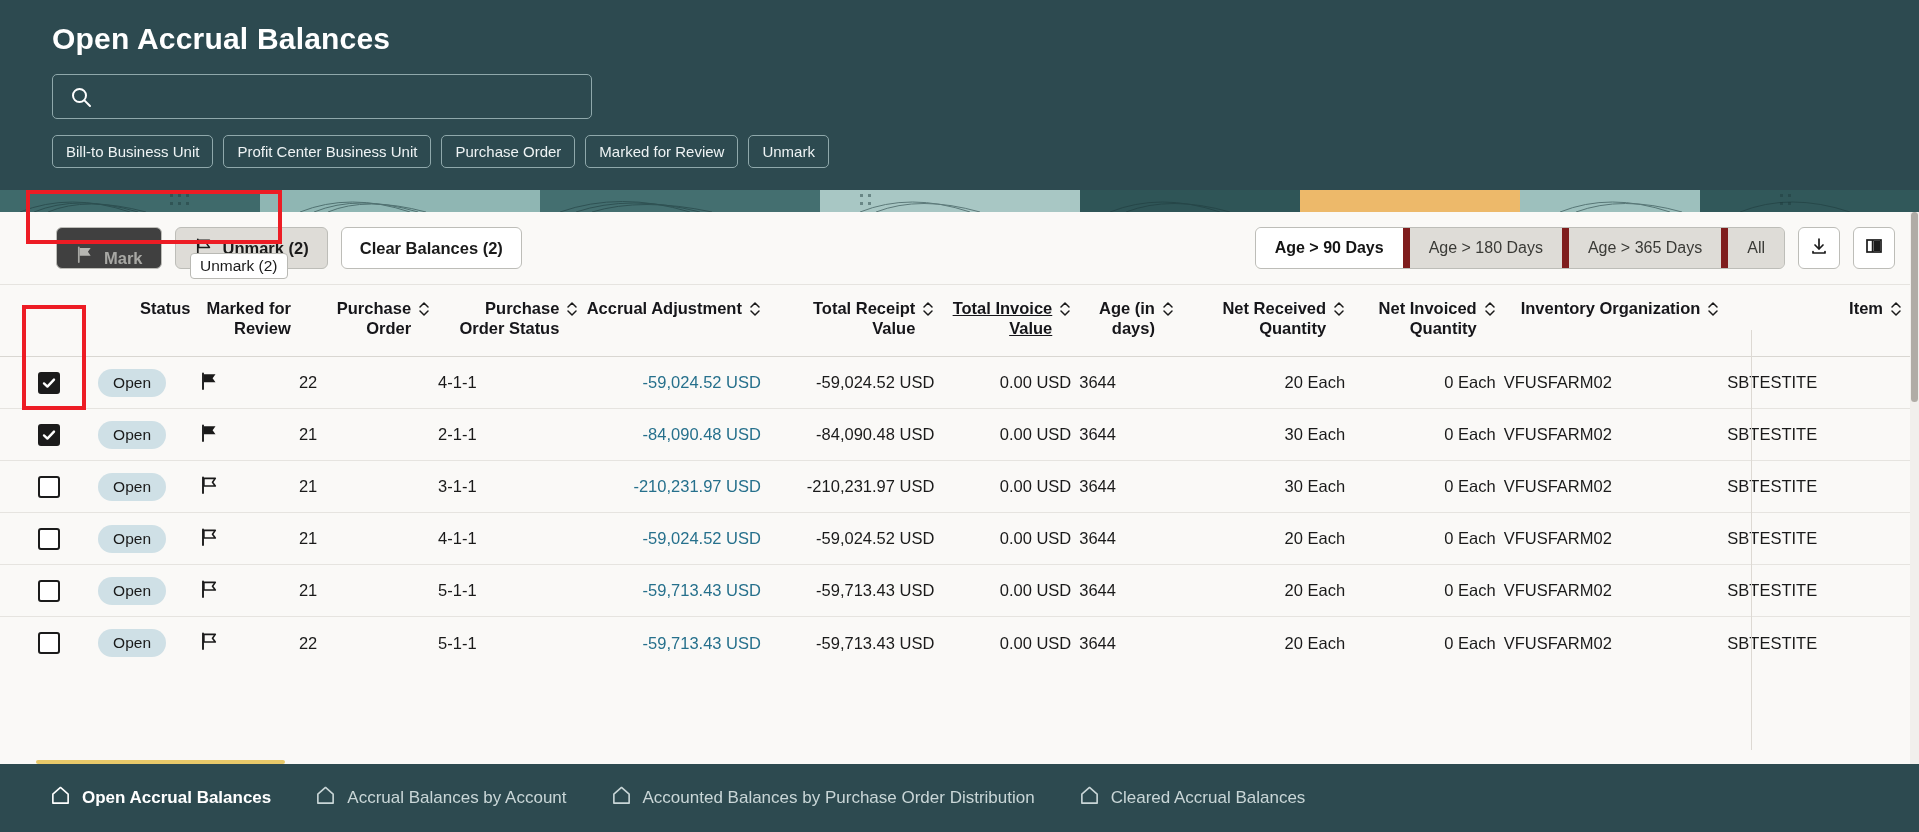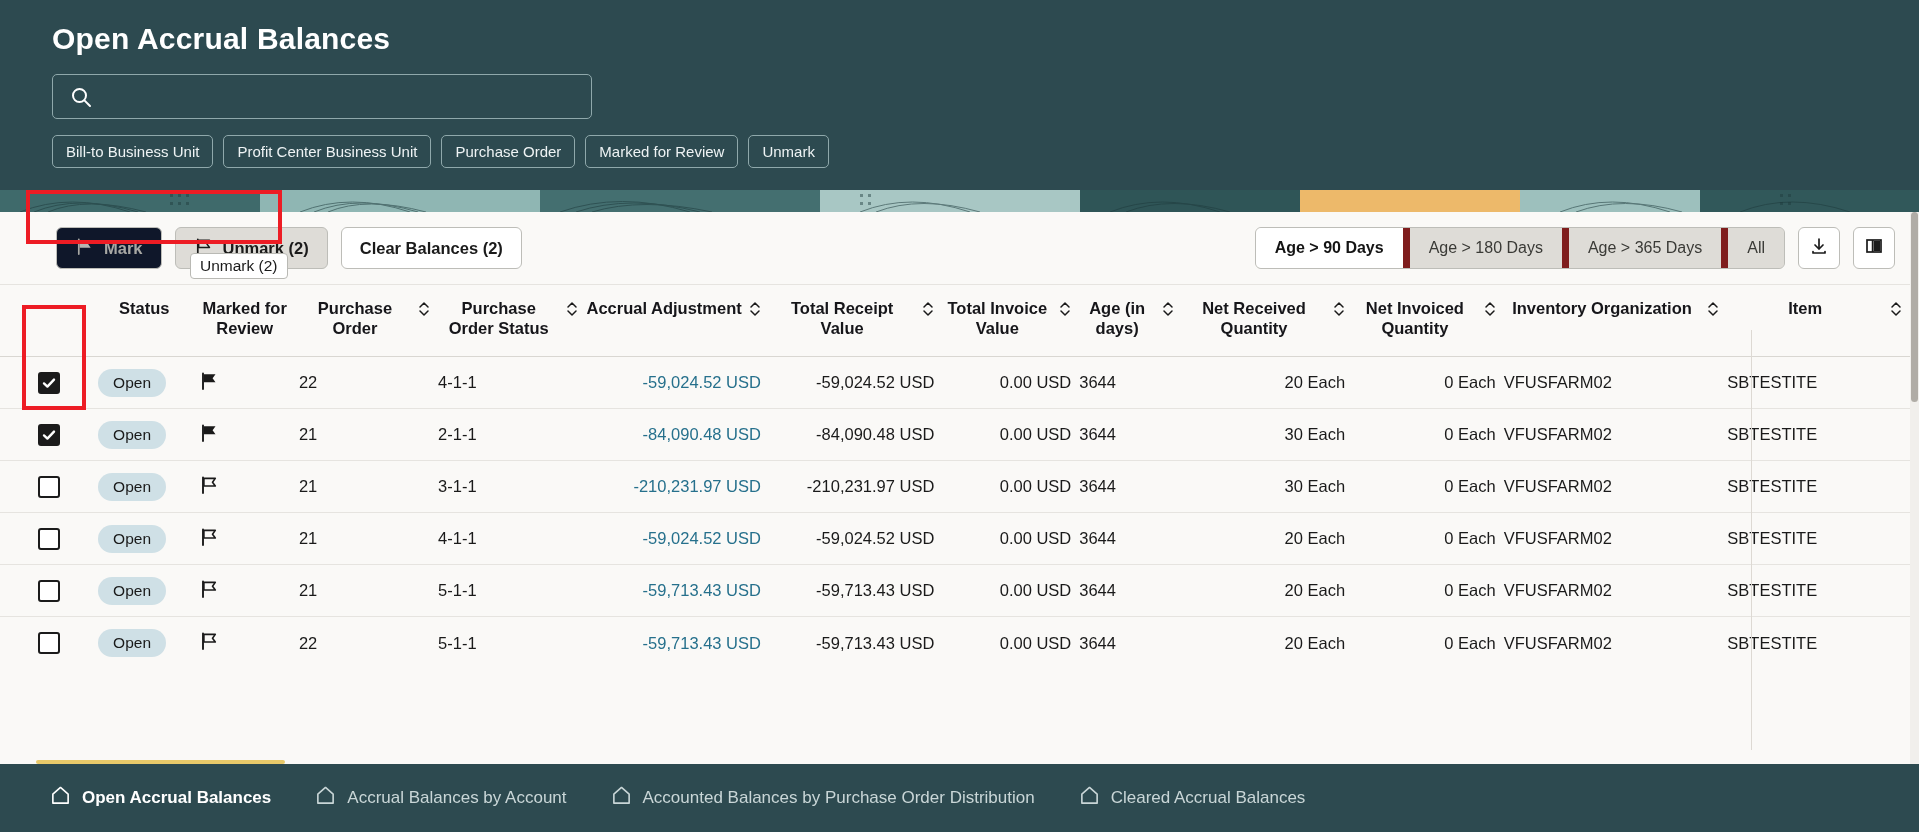--- a/index.html
+++ b/index.html
@@ -74,21 +74,21 @@
   .tb-left { display: flex; align-items: center; gap: 13px; }
   .btn {
     height: 42px; padding: 0 18px;
     border: 1px solid #bdbdb8; border-radius: 6px;
     background: #ffffff; color: #1a1a1a;
     font-size: 16.5px; font-weight: bold;
     font-family: "Liberation Sans", sans-serif;
     display: flex; align-items: center; gap: 10px;
     cursor: pointer; white-space: nowrap;
   }
-  .btn.disabled { color: #a8a8a4; background: #0f172a; cursor: default; }
+  .btn.disabled { color: #a8a8a4; background: #404040; cursor: default; align-items: flex-end; }
   .btn.pressed { background: #dedcd7; }
 
   .tb-right {
     margin-left: auto;
     display: flex; align-items: center; gap: 13px;
   }
   .seg {
     display: flex; height: 42px;
     border: 1px solid #bdbdb8; border-radius: 6px;
     overflow: hidden; background: #dedcd7;
@@ -127,21 +127,21 @@
   }
 
   
   .table-scroll {
     position: relative;
     height: 480px;
     overflow: hidden;
   }
   table.grid { border-collapse: collapse; width: 1910px; table-layout: fixed; }
   table.grid th {
-    vertical-align: top; text-align: center;
+    vertical-align: top; text-align: right;
     font-size: 16.5px; font-weight: bold; color: #16161a;
     padding: 14px 8px 18px 0;
     background: #faf9f7;
     line-height: 1.22;
   }
   table.grid td {
     font-size: 16.5px; color: #1a1a1a;
     padding: 0 8px 0 0;
     height: 52px; vertical-align: middle;
     border-top: 1px solid #e6e4e0;
@@ -153,21 +153,21 @@
   .sort-ic { flex: 0 0 auto; margin-top: 2px; cursor: pointer; }
 
   
   .c-chk  { width: 86px;  padding-left: 38px !important; }
   .c-sta  { width: 88px; }
   .c-flg  { width: 88px; }
   .c-po   { width: 122px; }
   .c-pod  { width: 130px; }
   .c-adj  { width: 160px; }
   .c-trv  { width: 152px; }
-  .c-tiv  { width: 120px; }
+  .c-tiv  { width: 120px; text-decoration: underline; }
   .c-age  { width: 90px; }
   .c-nrq  { width: 150px; }
   .c-niq  { width: 132px; }
   .c-org  { width: 196px; }
   .c-item { width: 160px; }
 
   td.c-chk { padding-left: 38px !important; }
   td.num-right { text-align: right; padding-right: 40px; }
 
   .chk {

